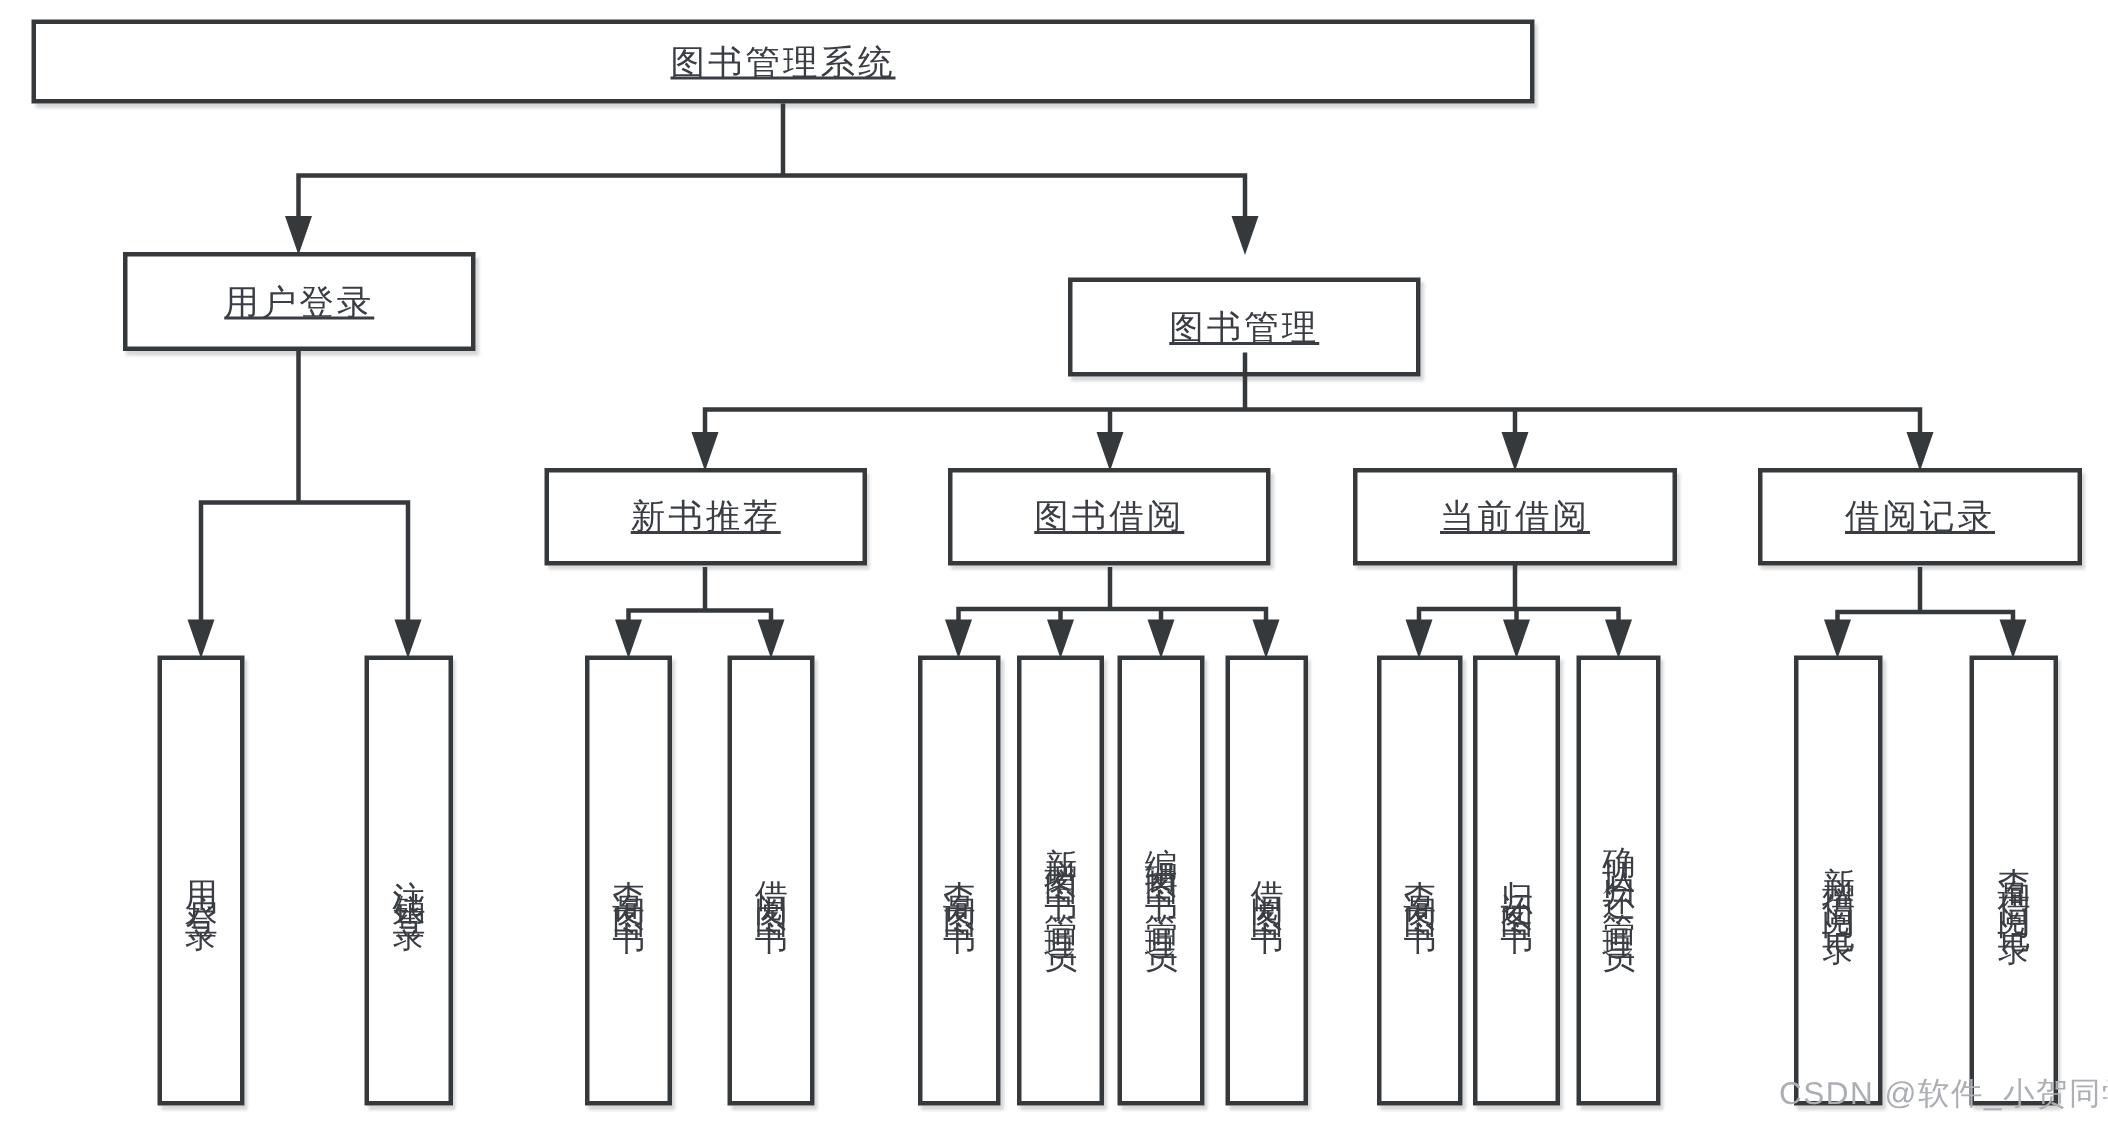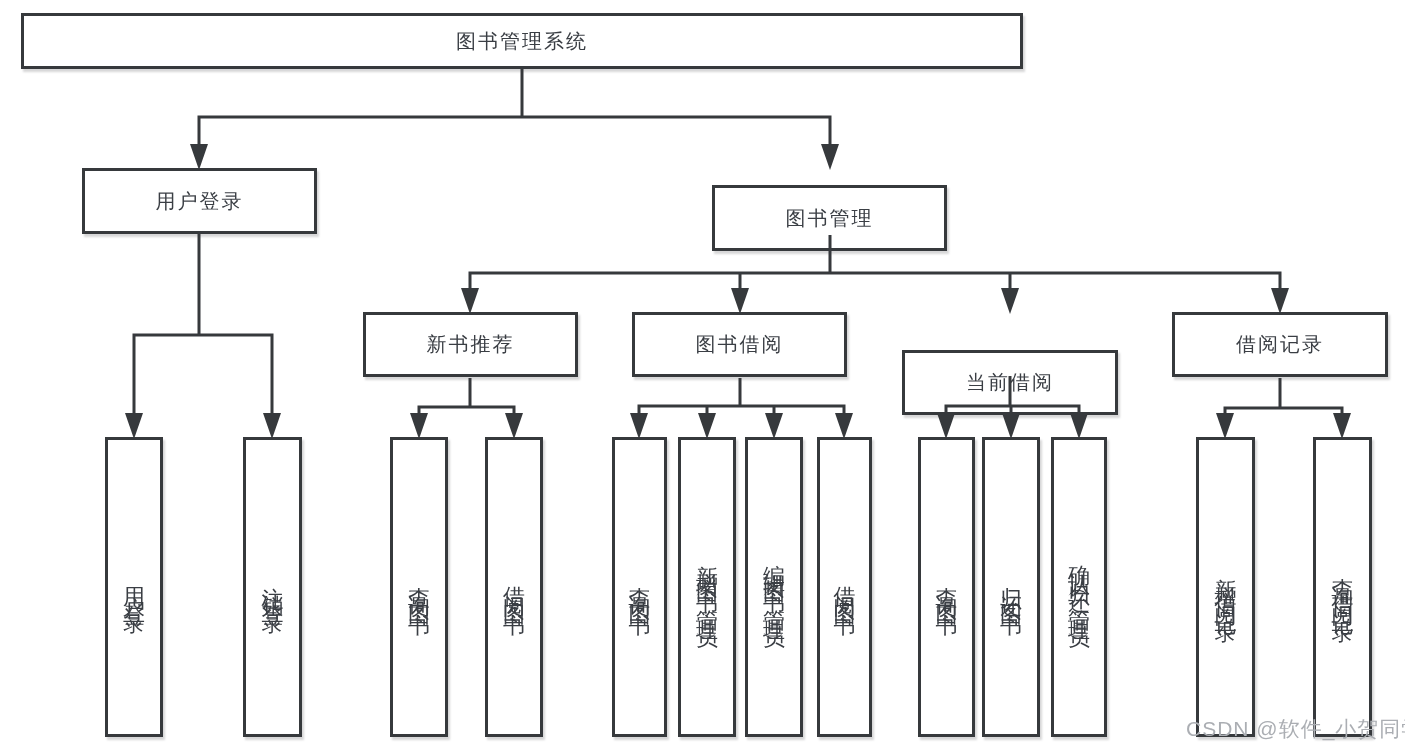--- a/index.html
+++ b/index.html
@@ -8,32 +8,32 @@
     background:#ffffff; overflow:hidden;
     font-family:"Liberation Sans", sans-serif;
   }
   .node {
     position:absolute; box-sizing:border-box;
     border:3px solid #36393c; background:#ffffff;
     display:flex; align-items:center; justify-content:center;
     color:#3a3e44; z-index:3;
     box-shadow:2px 3px 2px rgba(110,110,115,0.28);
   }
-  .h-label { font-size:20px; letter-spacing:2px; white-space:nowrap; }
+  .h-label { font-size:23px; letter-spacing:2px; white-space:nowrap;text-decoration:underline; }
   .v-label {
     writing-mode:vertical-rl; text-orientation:mixed;
     font-size:22px; line-height:1.1; letter-spacing:9px; white-space:nowrap;
   }
   .root-node   { left:21px;   top:13px;  width:1002px; height:56px; }
   .lvl2-a      { left:82px;   top:168px; width:235px;  height:66px; }
   .lvl2-b      { left:712px;  top:168px; width:235px;  height:66px;margin-top:17px; }
   .lvl3        { top:312px; height:65px; }
   .lvl3-a      { left:363px;  width:215px; }
   .lvl3-b      { left:632px;  width:215px; }
-  .lvl3-c      { left:902px;  width:216px;margin-top:38px; }
+  .lvl3-c      { left:902px;  width:216px; }
   .lvl3-d      { left:1172px; width:216px; }
   .leaf        { top:437px; height:300px; width:58px; }
   .leaf-1  { left:105px; }
   .leaf-2  { left:243px; width:59px; }
   .leaf-3  { left:390px; }
   .leaf-4  { left:485px; }
   .leaf-5  { left:612px; width:55px; }
   .leaf-6  { left:678px; }
   .leaf-7  { left:745px; }
   .leaf-8  { left:817px; width:55px; }

